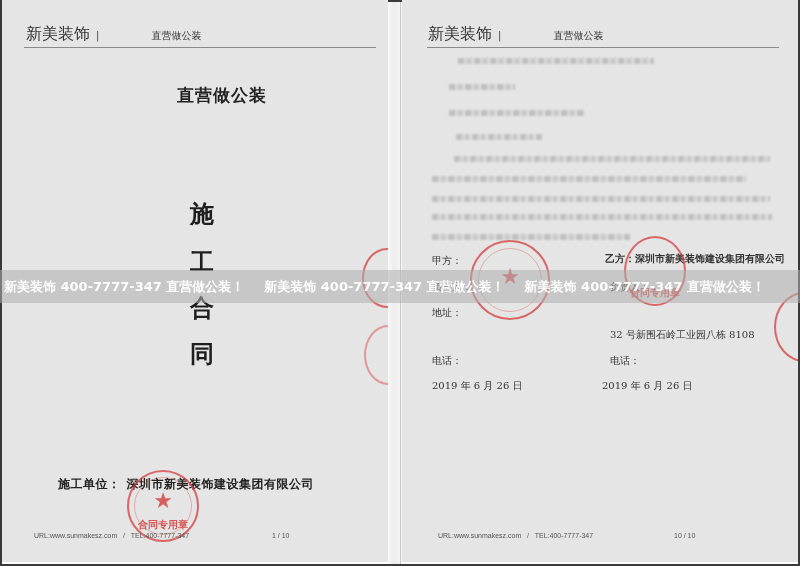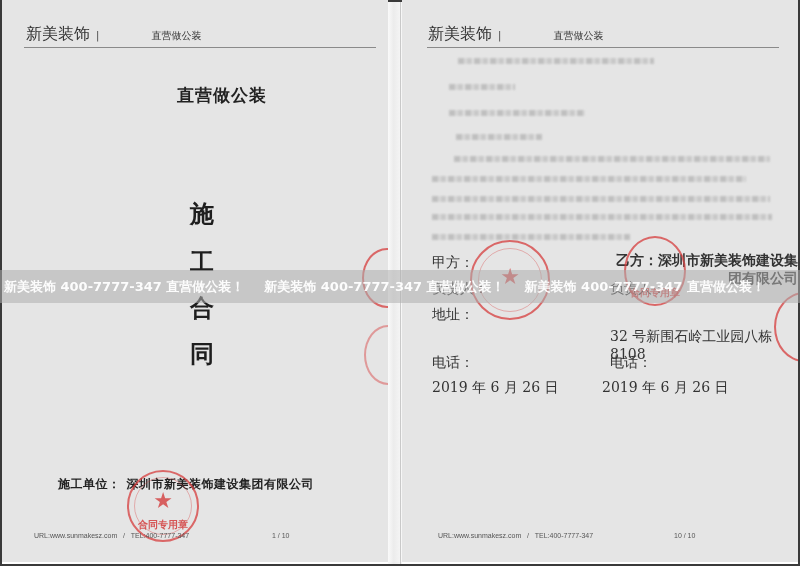--- a/index.html
+++ b/index.html
@@ -24,21 +24,21 @@
     .big-char { position: absolute; left: 188px; font-size: 24px; font-weight: bold; color: #1e1e1e; }
 
     .party-line { position: absolute; left: 56px; font-size: 12px; font-weight: bold; color: #222; letter-spacing: 0.5px; }
     .party-line .lbl { margin-right: 6px; }
 
     .footer { position: absolute; top: 532px; font-family: "Liberation Sans", sans-serif; font-size: 7px; color: #555; }
     .footer-page { position: absolute; top: 532px; font-family: "Liberation Sans", sans-serif; font-size: 7px; color: #555; }
 
     .blur-line { position: absolute; height: 6px; background: repeating-linear-gradient(to right, #b9b9b9 0 6px, #d6d6d6 6px 9px, #c4c4c4 9px 14px, #e6e6e6 14px 16px); filter: blur(0.8px); opacity: 0.85; }
 
-    .sig { position: absolute; font-size: 14px; color: #333; }
+    .sig { position: absolute; font-size: 10px; color: #333; }
 
     .stamp { position: absolute; border-radius: 50%; border: 2px solid rgba(214,60,60,0.75); }
     .stamp-inner { position: absolute; border-radius: 50%; border: 1px solid rgba(214,60,60,0.35); }
     .stamp-text { position: absolute; width: 100%; text-align: center; font-size: 10px; color: rgba(210,50,50,0.8); font-weight: bold; }
     .stamp-star { position: absolute; width: 100%; text-align: center; color: rgba(210,50,50,0.75); font-size: 22px; }
 
     .watermark { position: absolute; left: 0; top: 270px; width: 800px; height: 33px; background: rgba(175,175,175,0.55); display: flex; align-items: center; white-space: nowrap; overflow: hidden; font-family: "DejaVu Sans", sans-serif; font-size: 13px; font-weight: bold; color: rgba(255,255,255,0.95); padding-left: 4px; }
     .watermark span { margin-right: 20px; }
   </style>
 </head>

